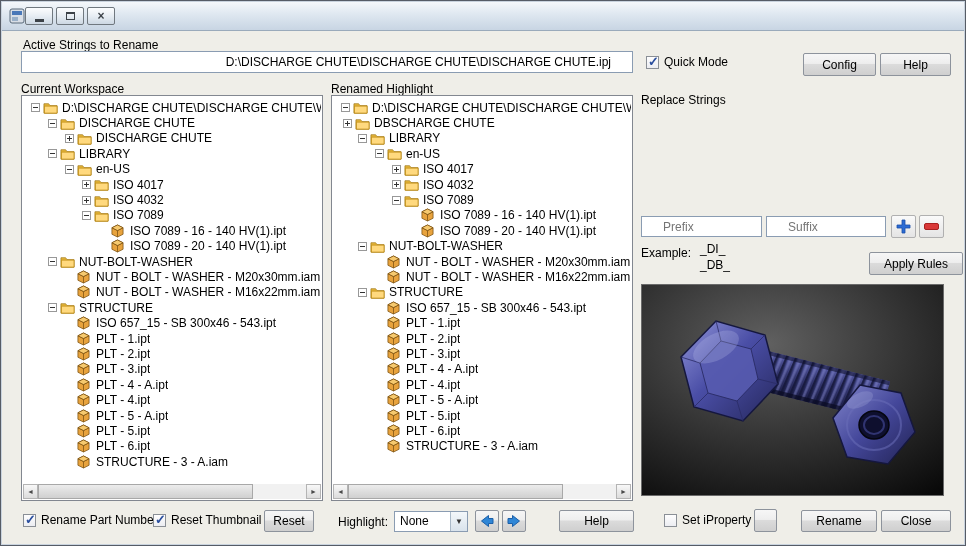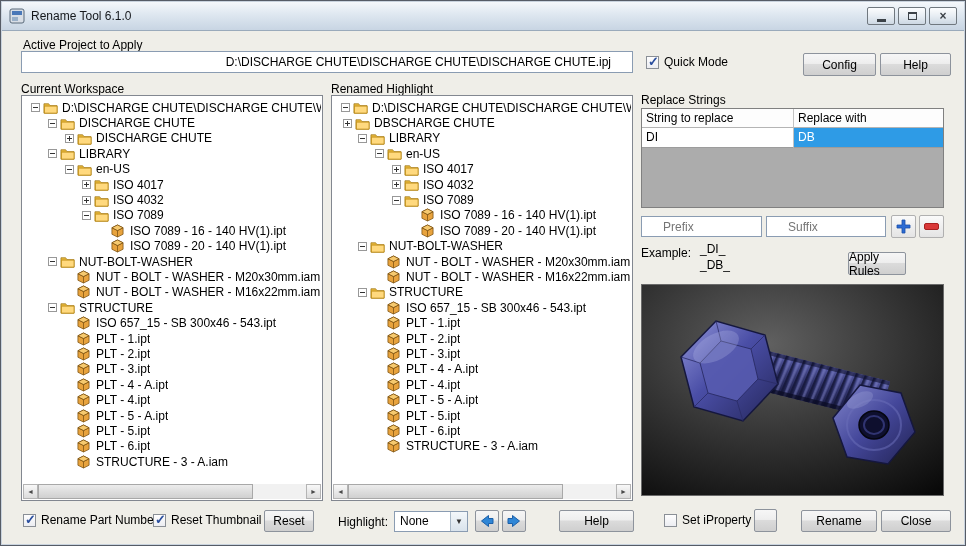--- a/index.html
+++ b/index.html
@@ -82,35 +82,34 @@
 <body>
 
 <div class="window">
 
   <div class="titlebar">
     <svg class="app-icon" viewBox="0 0 16 16">
       <rect x="1" y="1" width="14" height="14" rx="2" fill="#d8dee6" stroke="#5a6a7a"></rect>
       <rect x="3" y="3" width="10" height="4" fill="#4a78b8"></rect>
       <rect x="3" y="9" width="6" height="4" fill="#9ab0c8"></rect>
     </svg>
-    <span class="title-text">Rename Tool 6.1.0</span>
     <div class="win-btns">
       <div class="win-btn">
           <span class="glyph-min"></span>
         </div>
       <div class="win-btn">
           <span class="glyph-max"></span>
         </div>
       <div class="win-btn">
           <span class="glyph-close">×</span>
         </div>
     </div>
   </div>
 
-  <div class="lbl" style="left:22px;top:37px">Active Project to Apply</div>
+  <div class="lbl" style="left:22px;top:37px">Active Strings to Rename</div>
   <input class="tbox" style="left: 20px; top: 50px; width: 612px; height: 22px; text-align: right;" readonly="" value="D:\DISCHARGE CHUTE\DISCHARGE CHUTE\DISCHARGE CHUTE.ipj">
   <div class="check" style="left:645px;top:54px">
     <span class="checkbox checked"></span>
     <span>Quick Mode</span>
   </div>
   <div class="btn" style="left:802px;top:52px;width:73px;height:23px">Config</div>
   <div class="btn" style="left:879px;top:52px;width:71px;height:23px">Help</div>
 
   <div class="lbl" style="left:20px;top:81px">Current Workspace</div>
   <div class="panel" style="left:20px;top:94px;width:302px;height:406px">
@@ -664,48 +663,38 @@
         </div>
       <div class="scroll-thumb" style="width:215px"></div>
       <div class="scroll-fill"></div>
       <div class="scroll-btn">
           <span>►</span>
         </div>
     </div>
   </div>
 
   <div class="lbl" style="left:640px;top:92px">Replace Strings</div>
-  <div class="rtable">
-    <div class="rt-header">
-      <div class="rt-hcell">String to replace</div>
-      <div class="rt-hcell">Replace with</div>
-    </div>
-    <div class="rt-row">
-      <div class="rt-cell">DI</div>
-      <div class="rt-cell sel">DB</div>
-    </div>
-  </div>
 
   <input class="tbox" style="left: 640px; top: 215px; width: 121px; height: 21px;" placeholder="Prefix">
   <input class="tbox" style="left: 765px; top: 215px; width: 120px; height: 21px;" placeholder="Suffix">
   <div class="mini-btn" style="left:890px;top:214px">
     <svg width="15" height="15" viewBox="0 0 15 15">
       <path d="M6 1h3v5h5v3H9v5H6V9H1V6h5z" fill="#2B6BD4" stroke="#1A4FA8" stroke-width="0.8"></path>
     </svg>
   </div>
   <div class="mini-btn" style="left:918px;top:214px">
     <svg width="15" height="7" viewBox="0 0 15 7">
       <rect x="0.5" y="0.5" width="14" height="6" rx="1.5" fill="#D93838" stroke="#A82020"></rect>
     </svg>
   </div>
 
   <div class="lbl" style="left:640px;top:245px">Example:</div>
   <div class="lbl" style="left:699px;top:241px">_DI_</div>
   <div class="lbl" style="left:699px;top:257px">_DB_</div>
-  <div class="btn" style="left:847px;top:251px;width:58px;height:23px">Apply Rules</div>
+  <div class="btn" style="left:868px;top:251px;width:94px;height:23px">Apply Rules</div>
 
   <div class="preview">
     <svg width="301" height="210" viewBox="0 0 301 210">
       <defs>
         <radialGradient id="bg" cx="42%" cy="28%" r="90%">
           <stop offset="0%" stop-color="#606060"></stop>
           <stop offset="50%" stop-color="#343434"></stop>
           <stop offset="100%" stop-color="#090909"></stop>
         </radialGradient>
         <linearGradient id="headg" x1="0" y1="0" x2="1" y2="1">

